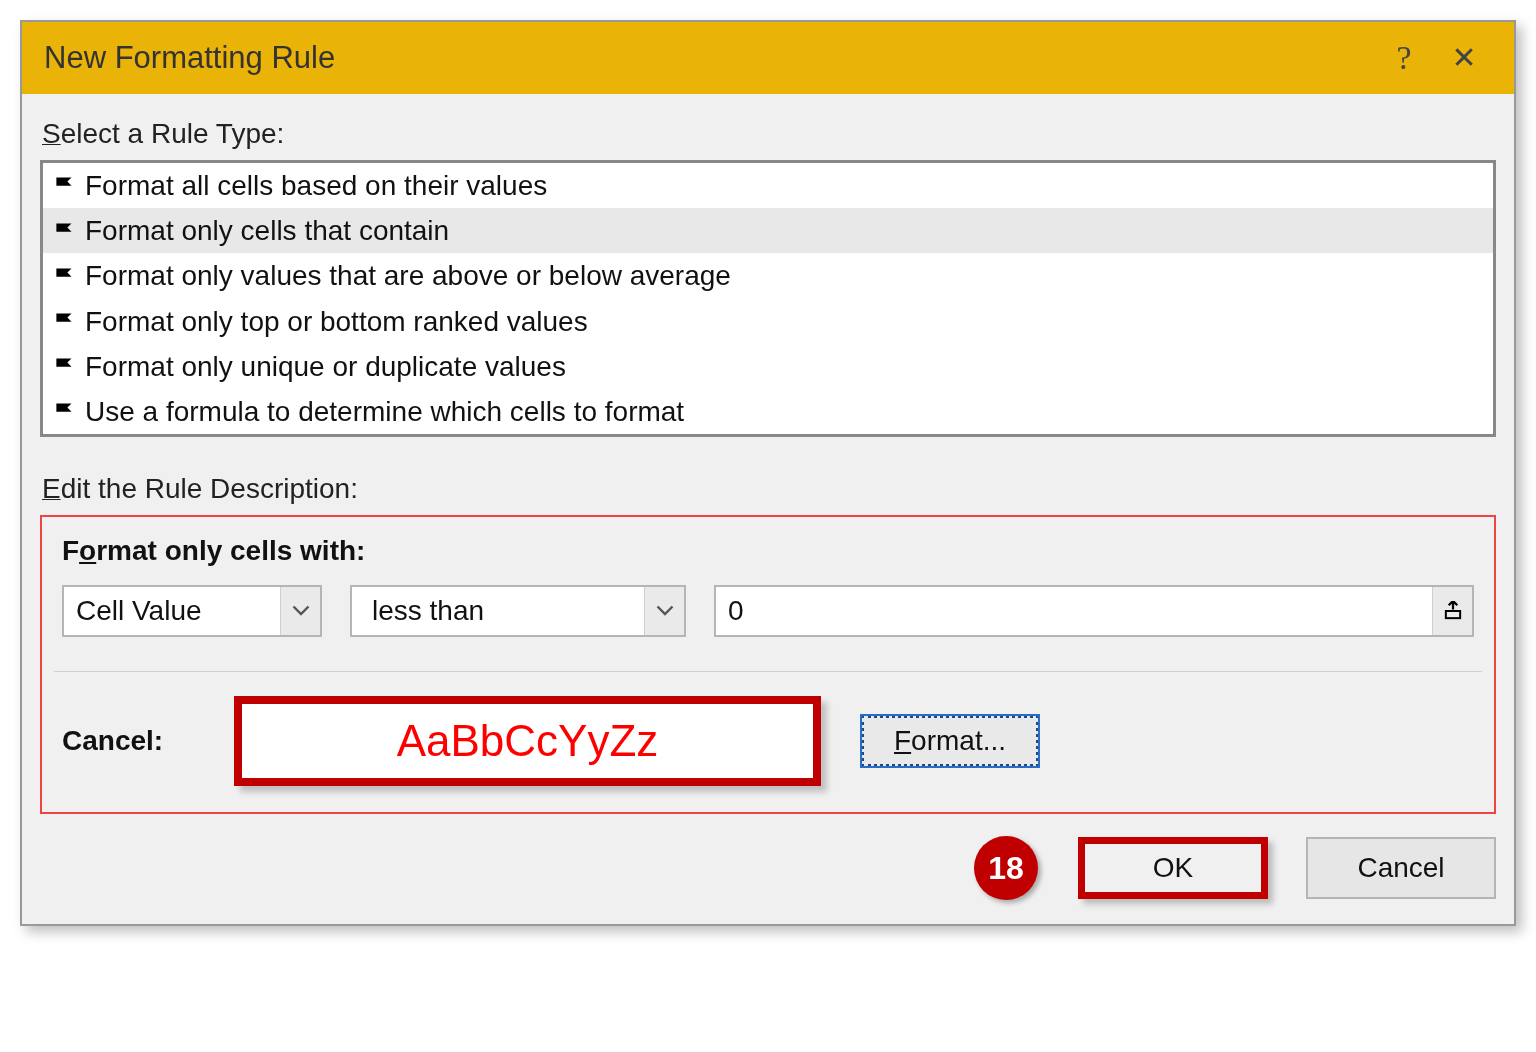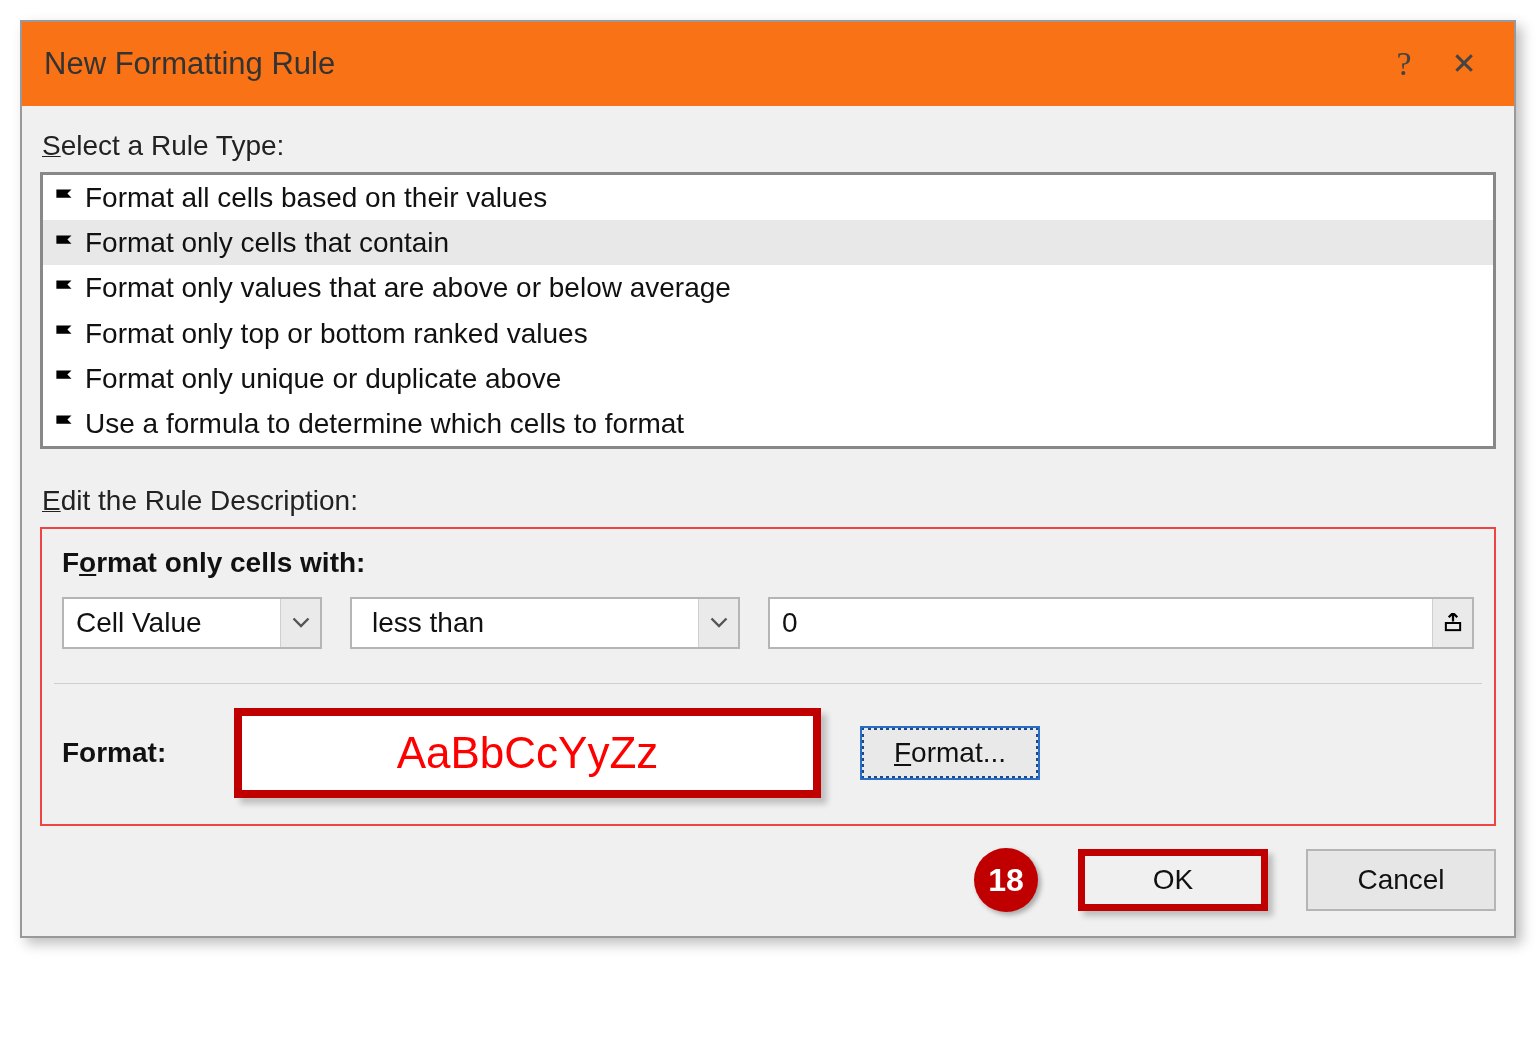--- a/index.html
+++ b/index.html
@@ -11,22 +11,22 @@
     width: 1536px;
     height: 1052px;
   }
   .dialog {
     width: 1496px;
     border: 2px solid #999;
     box-shadow: 6px 6px 12px rgba(0,0,0,0.25);
     background: #f0f0f0;
   }
   .titlebar {
-    height: 84px;
-    background: #f97316;
+    height: 72px;
+    background: #eab308;
     display: flex;
     align-items: center;
     padding: 0 20px 0 22px;
   }
   .titlebar-title {
     font-size: 31px;
     color: #333;
     flex: 1;
   }
   .titlebar-icon {
@@ -104,21 +104,21 @@
     width: 40px;
     height: 100%;
     border-left: 1px solid #cfcfcf;
     background: #eaeaea;
     display:flex;
     align-items:center;
     justify-content:center;
   }
   .combo .chev svg { width:18px; height:12px; }
   .combo.c1 { width: 260px; }
-  .combo.c2 { width: 390px; padding-left: 20px; }
+  .combo.c2 { width: 336px; padding-left: 20px; }
   .value-input-wrap {
     flex:1;
     display:flex;
     border: 2px solid #b5b5b5;
     height:52px;
     background:#fff;
   }
   .value-input {
     flex:1;
     border:none;
@@ -268,21 +268,21 @@
             </svg>
         </span>
         <span>Format only top or bottom ranked values</span>
       </div>
       <div class="rule-item">
         <span class="flag-icon">
           <svg viewBox="0 0 16 12">
               <path d="M1 0 v12 M1 1 h11 l-3 3 l3 3 h-11" fill="#000"></path>
             </svg>
         </span>
-        <span>Format only unique or duplicate above</span>
+        <span>Format only unique or duplicate values</span>
       </div>
       <div class="rule-item">
         <span class="flag-icon">
           <svg viewBox="0 0 16 12">
               <path d="M1 0 v12 M1 1 h11 l-3 3 l3 3 h-11" fill="#000"></path>
             </svg>
         </span>
         <span>Use a formula to determine which cells to format</span>
       </div>
     </div>
@@ -320,21 +320,21 @@
               <rect x="2" y="7" width="10" height="5" fill="none" stroke="#000" stroke-width="1.4"></rect>
               <path d="M7 1 L7 6 M4 3 L7 0 L10 3" fill="none" stroke="#000" stroke-width="1.6"></path>
             </svg>
           </div>
         </div>
       </div>
 
       <div class="hr"></div>
 
       <div class="preview-row">
-        <div class="preview-label">Format:</div>
+        <div class="preview-label">Cancel:</div>
         <div class="preview-box">AaBbCcYyZz</div>
         <div class="format-btn">
           <span class="ul">F</span>
             <span>ormat...</span>
         </div>
       </div>
     </div>
 
     <div class="footer-row">
       <div class="step-badge">18</div>

